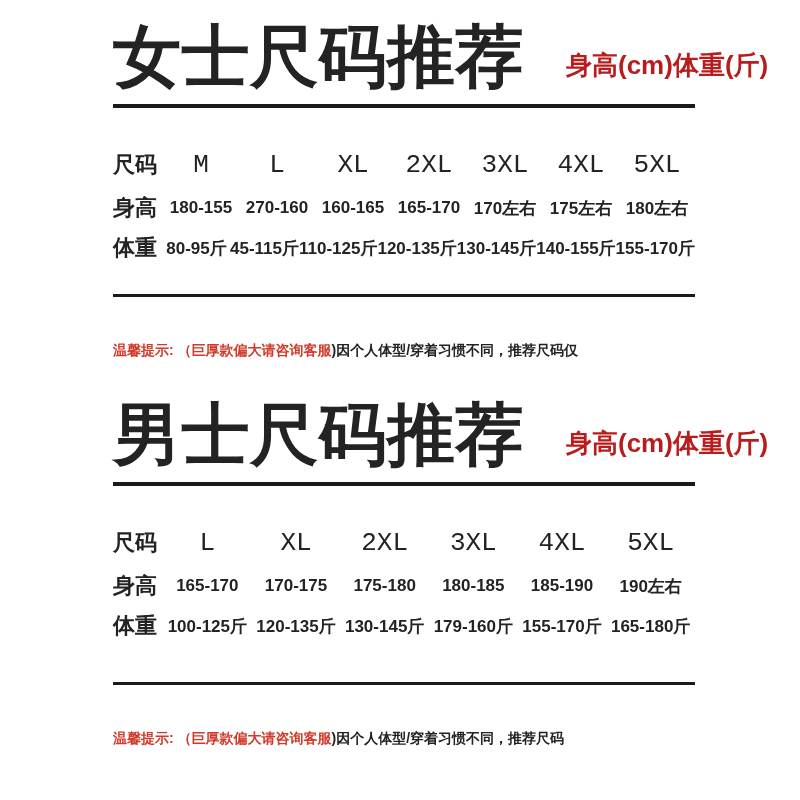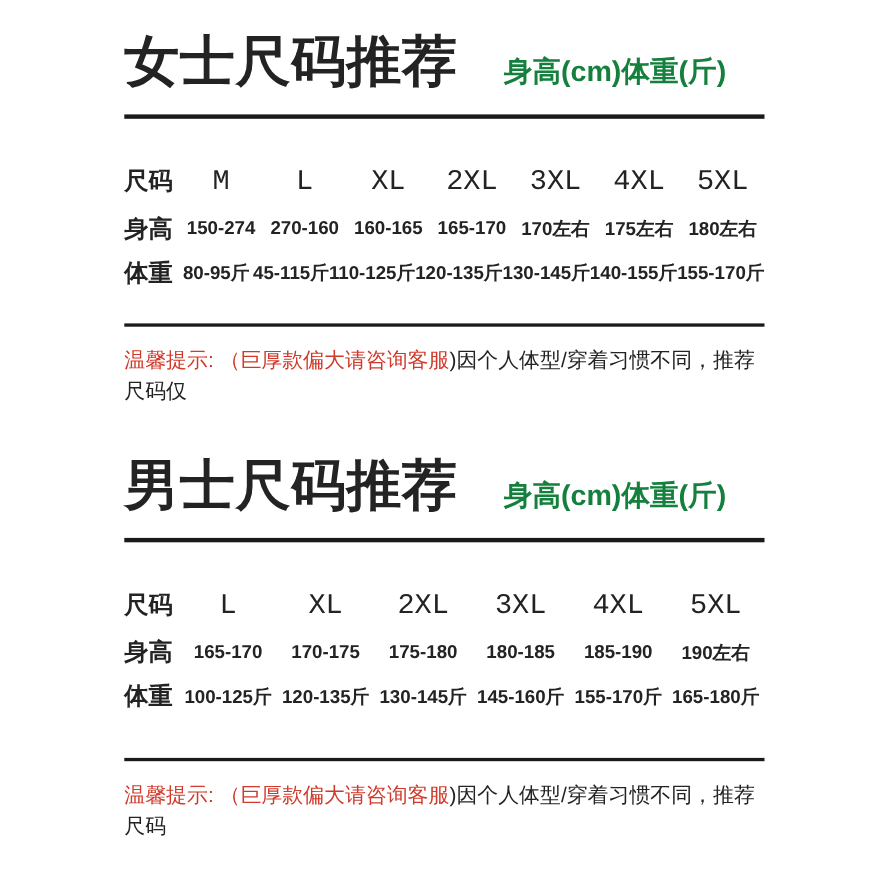--- a/index.html
+++ b/index.html
@@ -8,26 +8,26 @@
     background:#ffffff;
     font-family:"Liberation Sans", sans-serif;
     color:#232323;
     overflow:hidden;
   }
   .content { padding:22px 105px 0 113px; width:582px; }
 
   
   .header-row { display:flex; align-items:flex-end; gap:42px; }
   .big-title {
-    font-size:50px; line-height:68px; font-weight:900;
+    font-size:68px; line-height:68px; font-weight:900;
     letter-spacing:0.5px; white-space:nowrap; color:#232323;
   }
   .subtitle {
     font-size:26px; font-weight:700; padding-bottom:7px;
-    white-space:nowrap; color:#15803d;text-align:center;
+    white-space:nowrap; color:#b91c1c;text-align:center;
   }
 
   
   .rule { background:#1a1a1a; }
   .rule-thick { height:4px; margin-top:14px; }
   .rule-thin  { height:3px; margin-top:26px; }
   .rule-thin-men { height:3px; margin-top:36px; }
 
   
   .size-table { margin-top:34px; }
@@ -35,21 +35,21 @@
   .cols-7 { grid-template-columns:50px repeat(7,1fr); }
   .cols-6 { grid-template-columns:50px repeat(6,1fr); }
   .row-size { height:46px;font-family:Liberation Mono, monospace; }
   .row-data { height:40px; }
   .t-label { font-size:22px; font-weight:700; white-space:nowrap; text-align:left; }
   .t-cell  { text-align:center; white-space:nowrap; }
   .row-size .t-cell { font-size:26px; font-weight:500; }
   .row-data .t-cell { font-size:17px; font-weight:600; }
 
   
-  .tip { margin-top:18px; font-size:19px; font-weight:400; line-height:28px; color:#232323; }
+  .tip { margin-top:39px; font-size:14px; font-weight:700; line-height:28px; color:#232323; }
   .tip .red { color:#d03a2b; }
   .tip-line2 { display:block; }
 
   
   .men-header { margin-top:36px; }
 </style>
 </head>
 <body>
 
 <div class="content">
@@ -67,21 +67,21 @@
         <div class="t-cell">M</div>
         <div class="t-cell">L</div>
         <div class="t-cell">XL</div>
         <div class="t-cell">2XL</div>
         <div class="t-cell">3XL</div>
         <div class="t-cell">4XL</div>
         <div class="t-cell">5XL</div>
       </div>
       <div class="t-row cols-7 row-data">
         <div class="t-label">身高</div>
-        <div class="t-cell">150-274</div>
+        <div class="t-cell">180-155</div>
         <div class="t-cell">270-160</div>
         <div class="t-cell">160-165</div>
         <div class="t-cell">165-170</div>
         <div class="t-cell">170左右</div>
         <div class="t-cell">175左右</div>
         <div class="t-cell">180左右</div>
       </div>
       <div class="t-row cols-7 row-data">
         <div class="t-label">体重</div>
         <div class="t-cell">80-95斤</div>
@@ -125,21 +125,21 @@
         <div class="t-cell">175-180</div>
         <div class="t-cell">180-185</div>
         <div class="t-cell">185-190</div>
         <div class="t-cell">190左右</div>
       </div>
       <div class="t-row cols-6 row-data">
         <div class="t-label">体重</div>
         <div class="t-cell">100-125斤</div>
         <div class="t-cell">120-135斤</div>
         <div class="t-cell">130-145斤</div>
-        <div class="t-cell">145-160斤</div>
+        <div class="t-cell">179-160斤</div>
         <div class="t-cell">155-170斤</div>
         <div class="t-cell">165-180斤</div>
       </div>
     </div>
 
     <div class="rule rule-thin-men"></div>
 
     <p class="tip">
       <span class="red">温馨提示: （巨厚款偏大请咨询客服</span><span>)因个人体型/穿着习惯不同，推荐尺码</span>
     </p>

